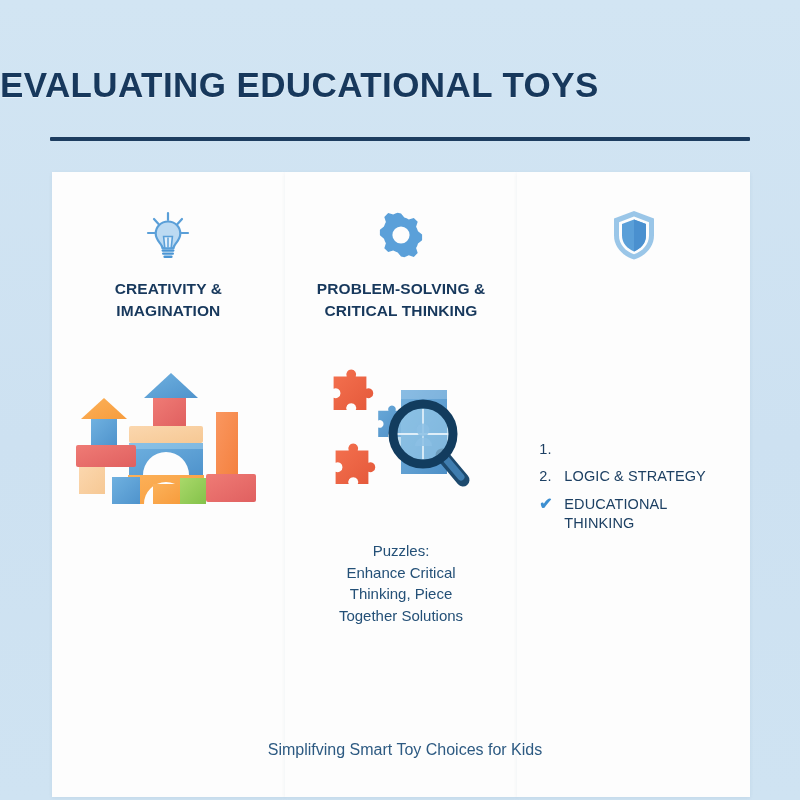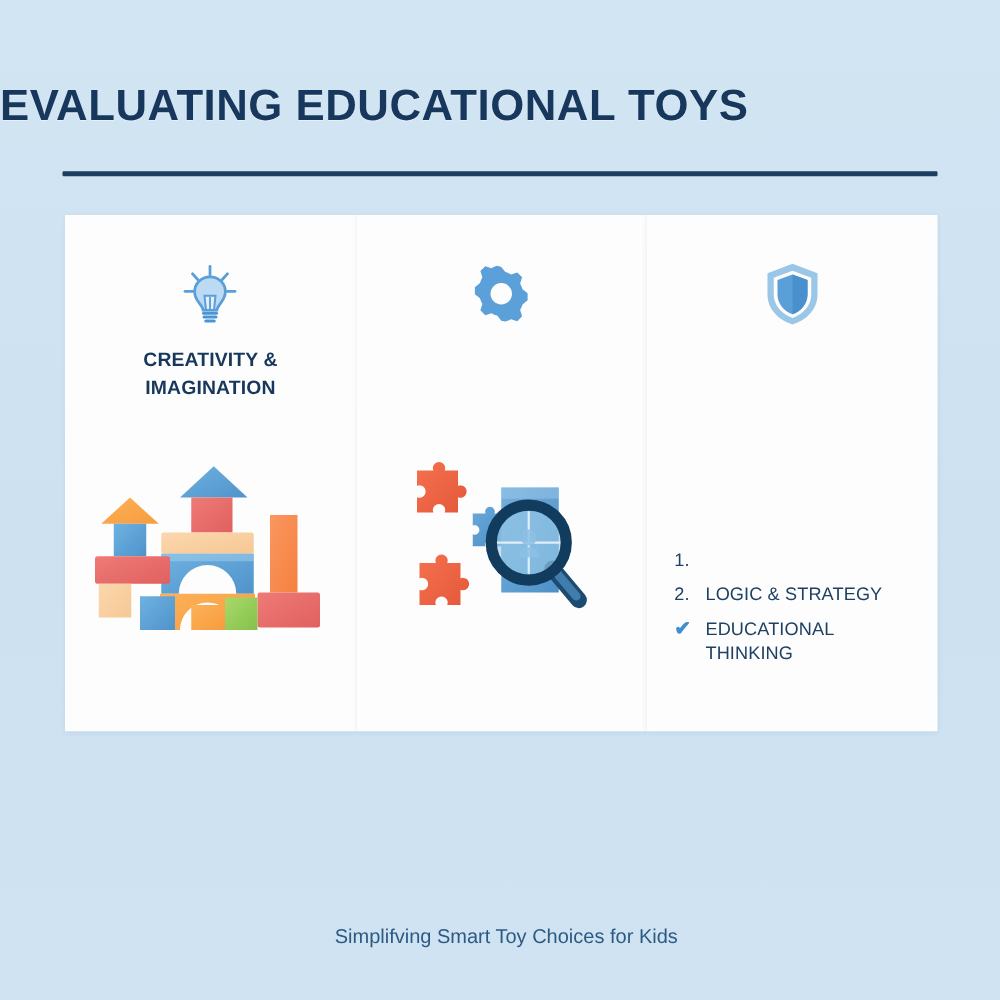--- a/index.html
+++ b/index.html
@@ -49,21 +49,21 @@
     position: absolute;
     left: 52px;
     top: 172px;
     width: 698px;
     height: 541px;
     display: flex;
     justify-content: space-between;
   }
   .card {
     width: 226px;
-    height: 413px;
+    height: 625px;
     background: #fdfdfd;
     box-shadow: 0 1px 4px rgba(30,70,110,0.07);
     position: relative;
     padding-left: 20px;
   }
 
   .card-icon {
     position: absolute;
     top: 32px;
     left: 0;
@@ -245,20 +245,22 @@
     </div>
 
     <div class="card">
       <div class="card-icon">
         <svg width="48" height="48" viewBox="0 0 48 48">
           <path fill="#5ba0d9" d="M24 2.5l3.3 4.1a17.8 17.8 0 0 1 4.5 1.9l5-1.6 3.9 3.9-1.6 5c0.8 1.4 1.4 2.9 1.9 4.5l4.1 3.3v5.6l-4.1 3.3a17.8 17.8 0 0 1-1.9 4.5l1.6 5-3.9 3.9-5-1.6a17.8 17.8 0 0 1-4.5 1.9L24 45.5l-3.3-4.1a17.8 17.8 0 0 1-4.5-1.9l-5 1.6-3.9-3.9 1.6-5a17.8 17.8 0 0 1-1.9-4.5L2.9 24.3v-5.6l4.1-3.3c0.5-1.6 1.1-3.1 1.9-4.5l-1.6-5 3.9-3.9 5 1.6c1.4-0.8 2.9-1.4 4.5-1.9L24 2.5z"></path>
           <circle cx="24" cy="24" r="8.6" fill="#fdfdfd"></circle>
         </svg>
       </div>
 
+      <div class="card-title">PROBLEM-SOLVING &amp;
+CRITICAL THINKING</div>
 
       <div class="card-art">
         <svg width="180" height="150" viewBox="0 0 180 150">
           <defs>
             <linearGradient id="pOrange" x1="0" y1="0" x2="1" y2="1">
               <stop offset="0%" stop-color="#f4714f"></stop>
                 <stop offset="100%" stop-color="#e4583a"></stop>
             </linearGradient>
             <linearGradient id="pBlue" x1="0" y1="0" x2="1" y2="1">
               <stop offset="0%" stop-color="#6aa9d9"></stop>
@@ -286,20 +288,24 @@
           <g stroke="#e9f4fb" stroke-width="1.8" opacity="0.9">
             <line x1="86" y1="72" x2="138" y2="72"></line>
             <line x1="112" y1="47" x2="112" y2="97"></line>
           </g>
           <circle cx="112" cy="68" r="6.5" fill="#8cc0e4" opacity="0.85"></circle>
           <path d="M104 84a8.5 8.5 0 0 1 17 0z" fill="#8cc0e4" opacity="0.85"></path>
           <circle cx="112" cy="72" r="30" fill="none" stroke="#123c5e" stroke-width="9"></circle>
         </svg>
       </div>
 
+      <div class="card-body">Puzzles:
+Enhance Critical
+Thinking, Piece
+Together Solutions</div>
     </div>
 
     <div class="card">
       <div class="card-icon">
         <svg width="46" height="52" viewBox="0 0 46 52">
           <path d="M23 2L3 9.5v17C3 38 11.6 47 23 50.5 34.4 47 43 38 43 26.5v-17L23 2z" fill="#9ac6e8"></path>
           <path d="M23 7.5L8 13.2v13.3C8 35.4 14.5 42.3 23 45.3c8.5-3 15-9.9 15-18.8V13.2L23 7.5z" fill="#fdfdfd"></path>
           <path d="M23 10.5L11 15v11.5C11 34 16.2 39.8 23 42.4c6.8-2.6 12-8.4 12-15.9V15l-12-4.5z" fill="#5a9fd8"></path>
           <path d="M23 10.5V42.4c6.8-2.6 12-8.4 12-15.9V15l-12-4.5z" fill="#4a90cf"></path>
         </svg>

